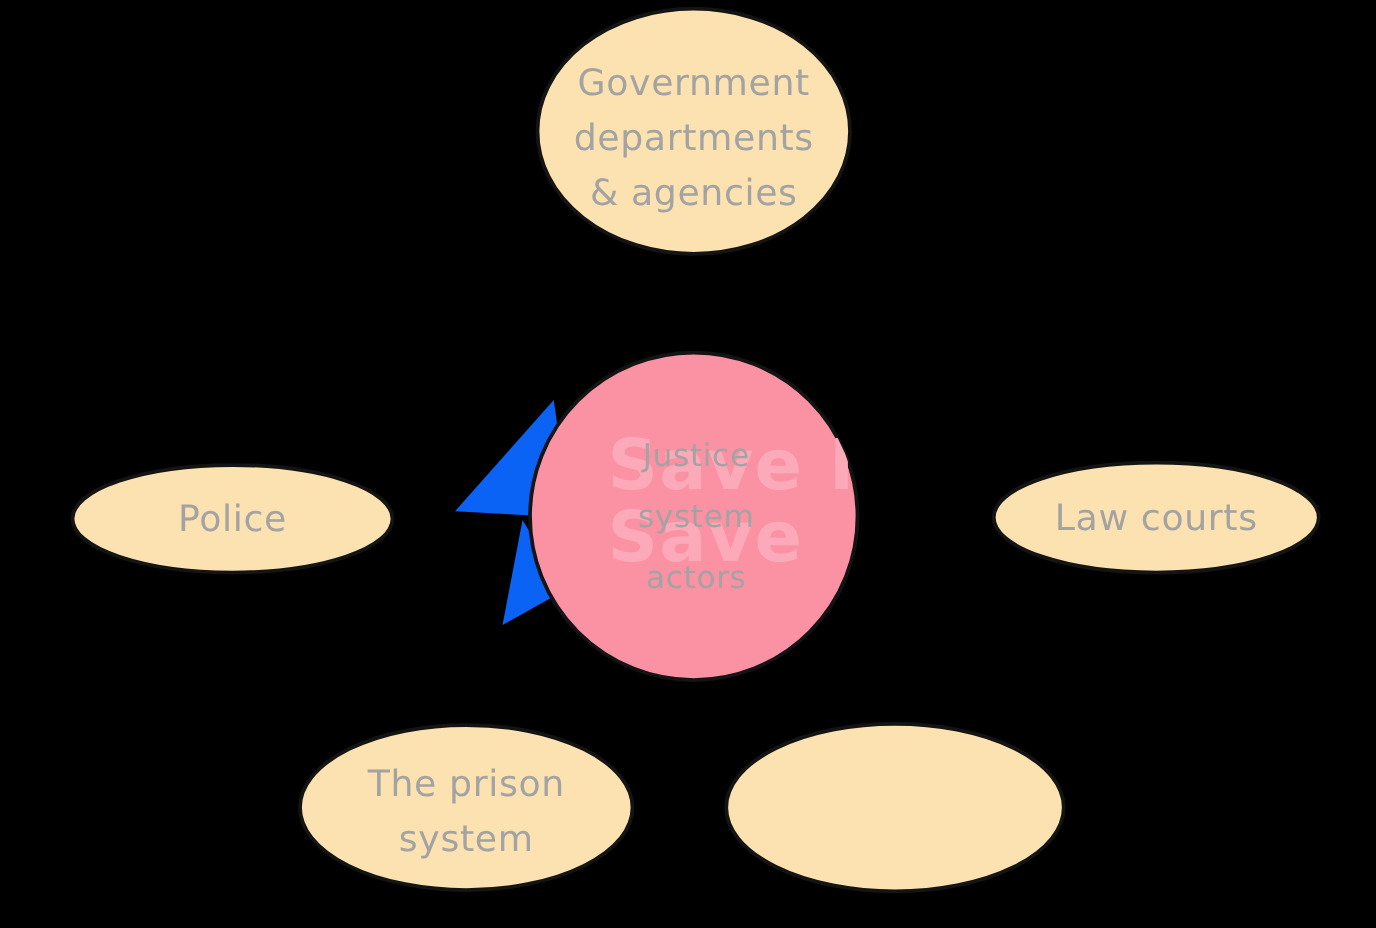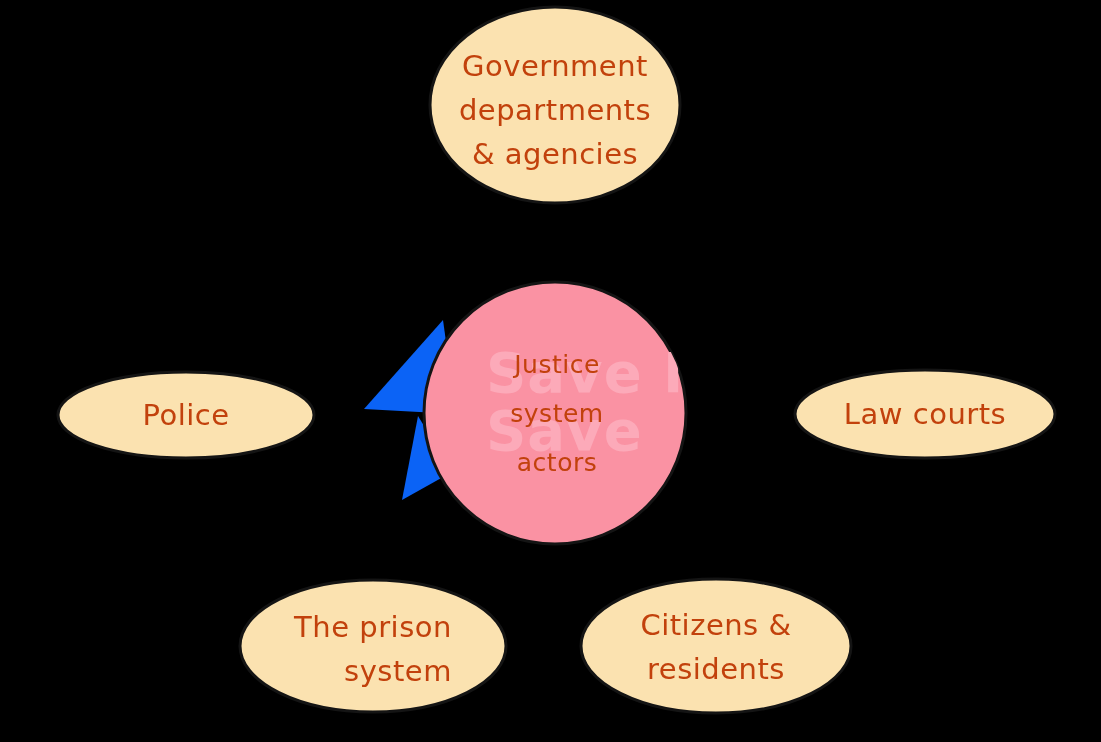--- a/index.html
+++ b/index.html
@@ -15,21 +15,21 @@
     overflow: hidden;
     font-family: "DejaVu Sans", "Liberation Sans", sans-serif;
   }
   .canvas svg {
     position: absolute;
     inset: 0;
   }
   .node-label {
     position: absolute;
     transform: translate(-50%, -50%);
-    color: #c2410c;
+    color: #a3a3a3;
     text-align: center;
     white-space: pre-line;
     font-size: 29px;
     line-height: 44px;
     letter-spacing: 0.5px;
     pointer-events: none;
   }
   .center-label {
     font-size: 25px;
     line-height: 49px;
@@ -89,19 +89,17 @@
 actors</div>
 
   <div class="node-label" style="left:555px; top:110px;">Government
 departments
 &amp; agencies</div>
 
   <div class="node-label" style="left:925px; top:414px;">Law courts</div>
 
   <div class="node-label" style="left:186px; top:415px;">Police</div>
 
-  <div class="node-label" style="left:373px; top:649px;text-align:right;">The prison
+  <div class="node-label" style="left:373px; top:649px;">The prison
 system</div>
 
-  <div class="node-label" style="left:716px; top:647px;">Citizens &amp;
-residents</div>
 
 </div>
 
 </body></html>

